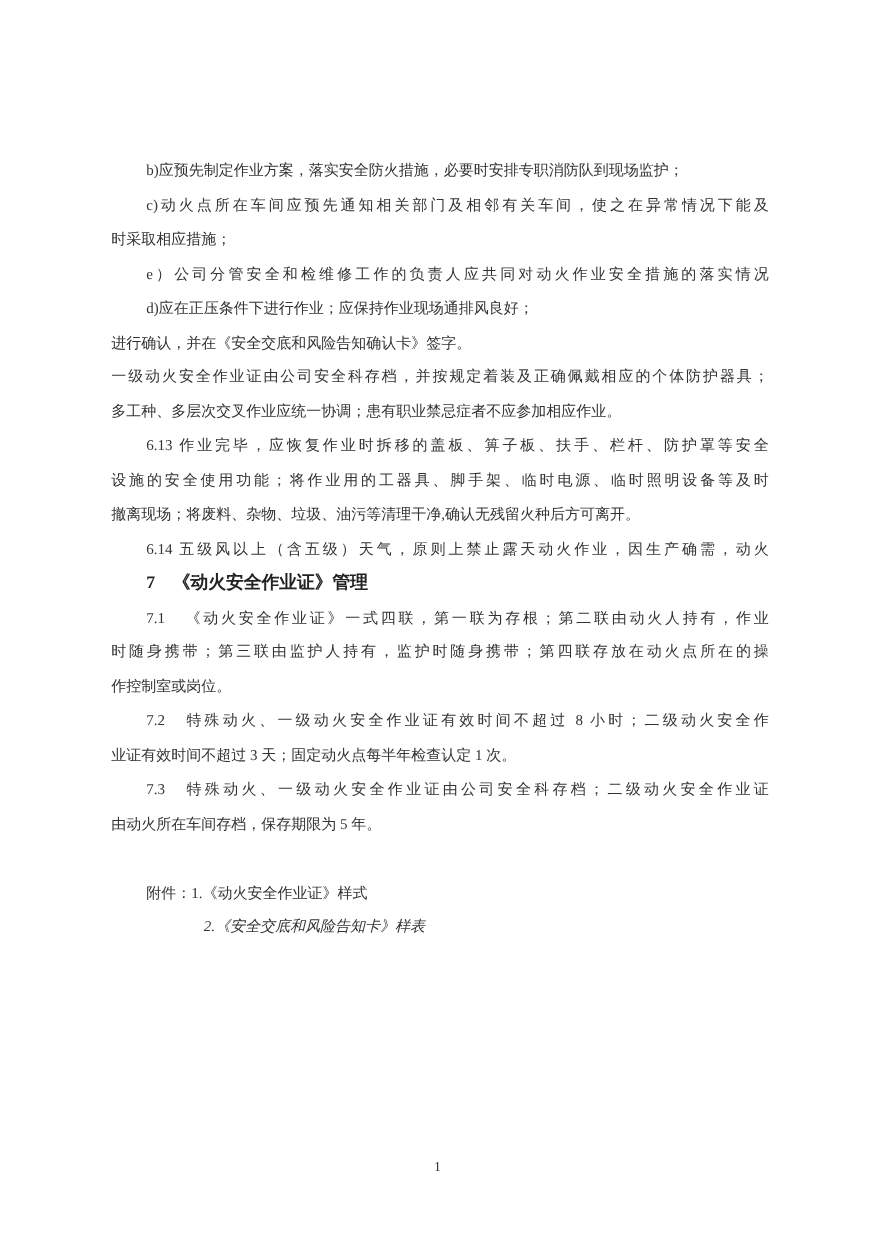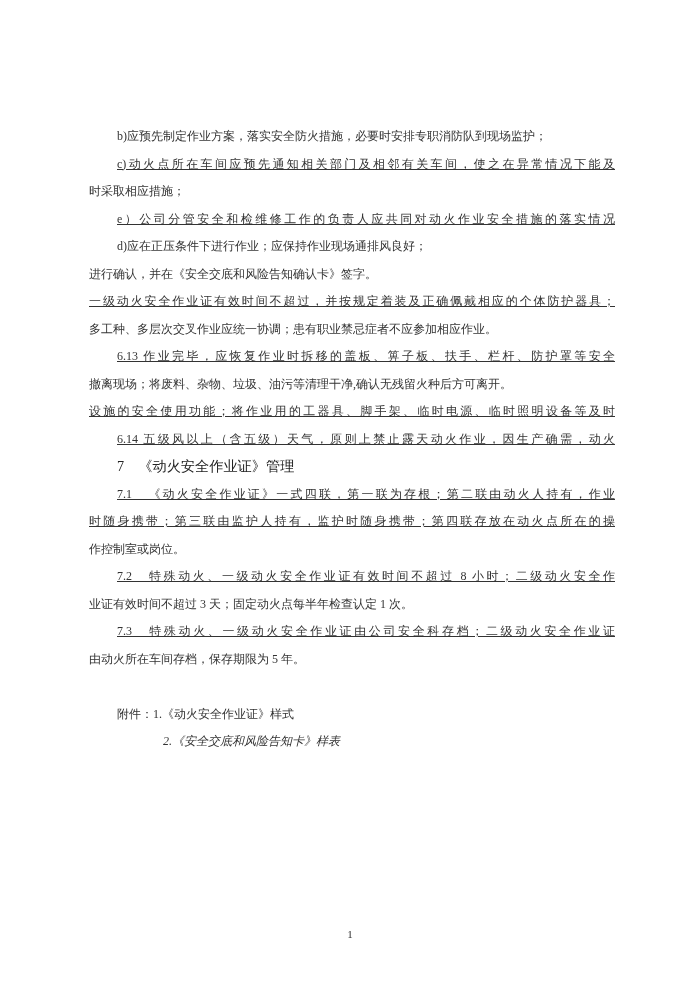--- a/index.html
+++ b/index.html
@@ -23,24 +23,23 @@
       line-height: 27.5px;
       height: 27.5px;
       white-space: normal;
     }
     
     .first { text-indent: 28px; }
     
     .j {
       text-align: justify;
       text-align-last: justify;
-      text-decoration: underline;
     }
     .heading {
-      font-weight: normal;
+      font-weight: bold;
       font-size: 14.2px;
       color: #222222;
     }
     .indent5 { text-indent: 74px; font-style: italic; }
     .spacer { height: 27.5px; }
     .pageno {
       position: absolute;
       left: 0;
       top: 928px;
       width: 700px;
@@ -52,25 +51,25 @@
 </head>
 <body>
 
 <div class="page-content">
   <div class="ln first">b)应预先制定作业方案，落实安全防火措施，必要时安排专职消防队到现场监护；</div>
   <div class="ln first j">c)动火点所在车间应预先通知相关部门及相邻有关车间，使之在异常情况下能及</div>
   <div class="ln">时采取相应措施；</div>
   <div class="ln first j">e）公司分管安全和检维修工作的负责人应共同对动火作业安全措施的落实情况</div>
   <div class="ln first">d)应在正压条件下进行作业；应保持作业现场通排风良好；</div>
   <div class="ln">进行确认，并在《安全交底和风险告知确认卡》签字。</div>
-  <div class="ln j">一级动火安全作业证有效时间不超过，并按规定着装及正确佩戴相应的个体防护器具；</div>
+  <div class="ln j">一级动火安全作业证由公司安全科存档，并按规定着装及正确佩戴相应的个体防护器具；</div>
   <div class="ln">多工种、多层次交叉作业应统一协调；患有职业禁忌症者不应参加相应作业。</div>
   <div class="ln first j">6.13 作业完毕，应恢复作业时拆移的盖板、箅子板、扶手、栏杆、防护罩等安全</div>
+  <div class="ln j">设施的安全使用功能；将作业用的工器具、脚手架、临时电源、临时照明设备等及时</div>
   <div class="ln">撤离现场；将废料、杂物、垃圾、油污等清理干净,确认无残留火种后方可离开。</div>
-  <div class="ln j">设施的安全使用功能；将作业用的工器具、脚手架、临时电源、临时照明设备等及时</div>
   <div class="ln first j">6.14 五级风以上（含五级）天气，原则上禁止露天动火作业，因生产确需，动火</div>
   <div class="ln first heading">7　《动火安全作业证》管理</div>
   <div class="ln first j">7.1　《动火安全作业证》一式四联，第一联为存根；第二联由动火人持有，作业</div>
   <div class="ln j">时随身携带；第三联由监护人持有，监护时随身携带；第四联存放在动火点所在的操</div>
   <div class="ln">作控制室或岗位。</div>
   <div class="ln first j">7.2　特殊动火、一级动火安全作业证有效时间不超过 8 小时；二级动火安全作</div>
   <div class="ln">业证有效时间不超过 3 天；固定动火点每半年检查认定 1 次。</div>
   <div class="ln first j">7.3　特殊动火、一级动火安全作业证由公司安全科存档；二级动火安全作业证</div>
   <div class="ln">由动火所在车间存档，保存期限为 5 年。</div>
   <div class="spacer"></div>

